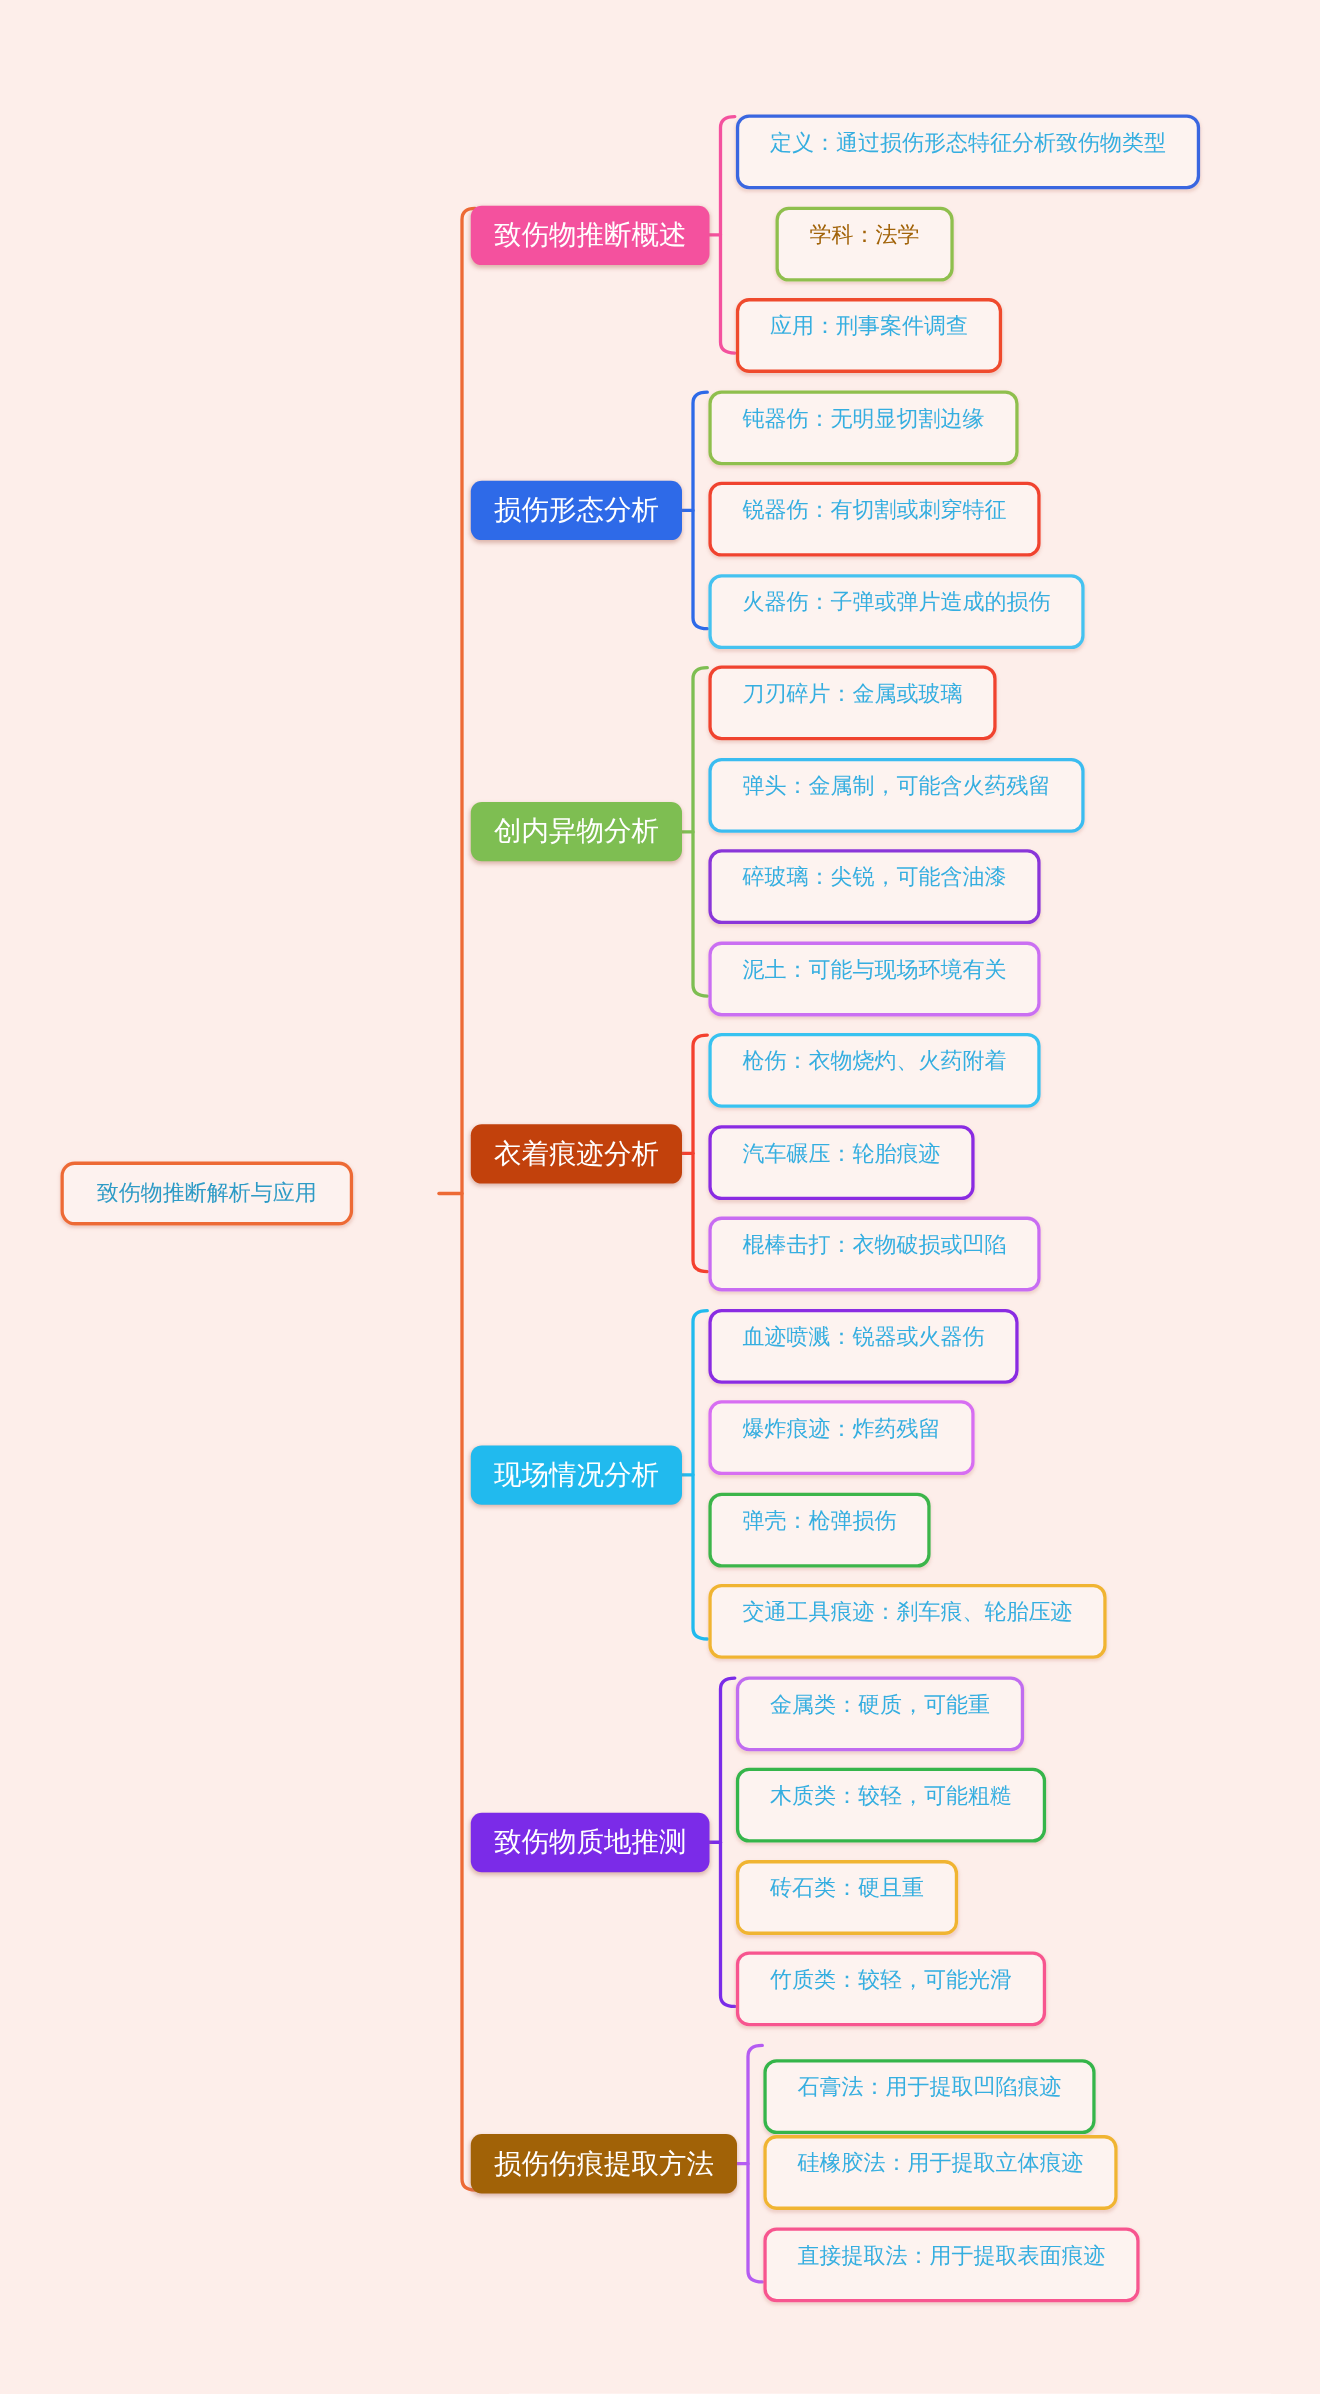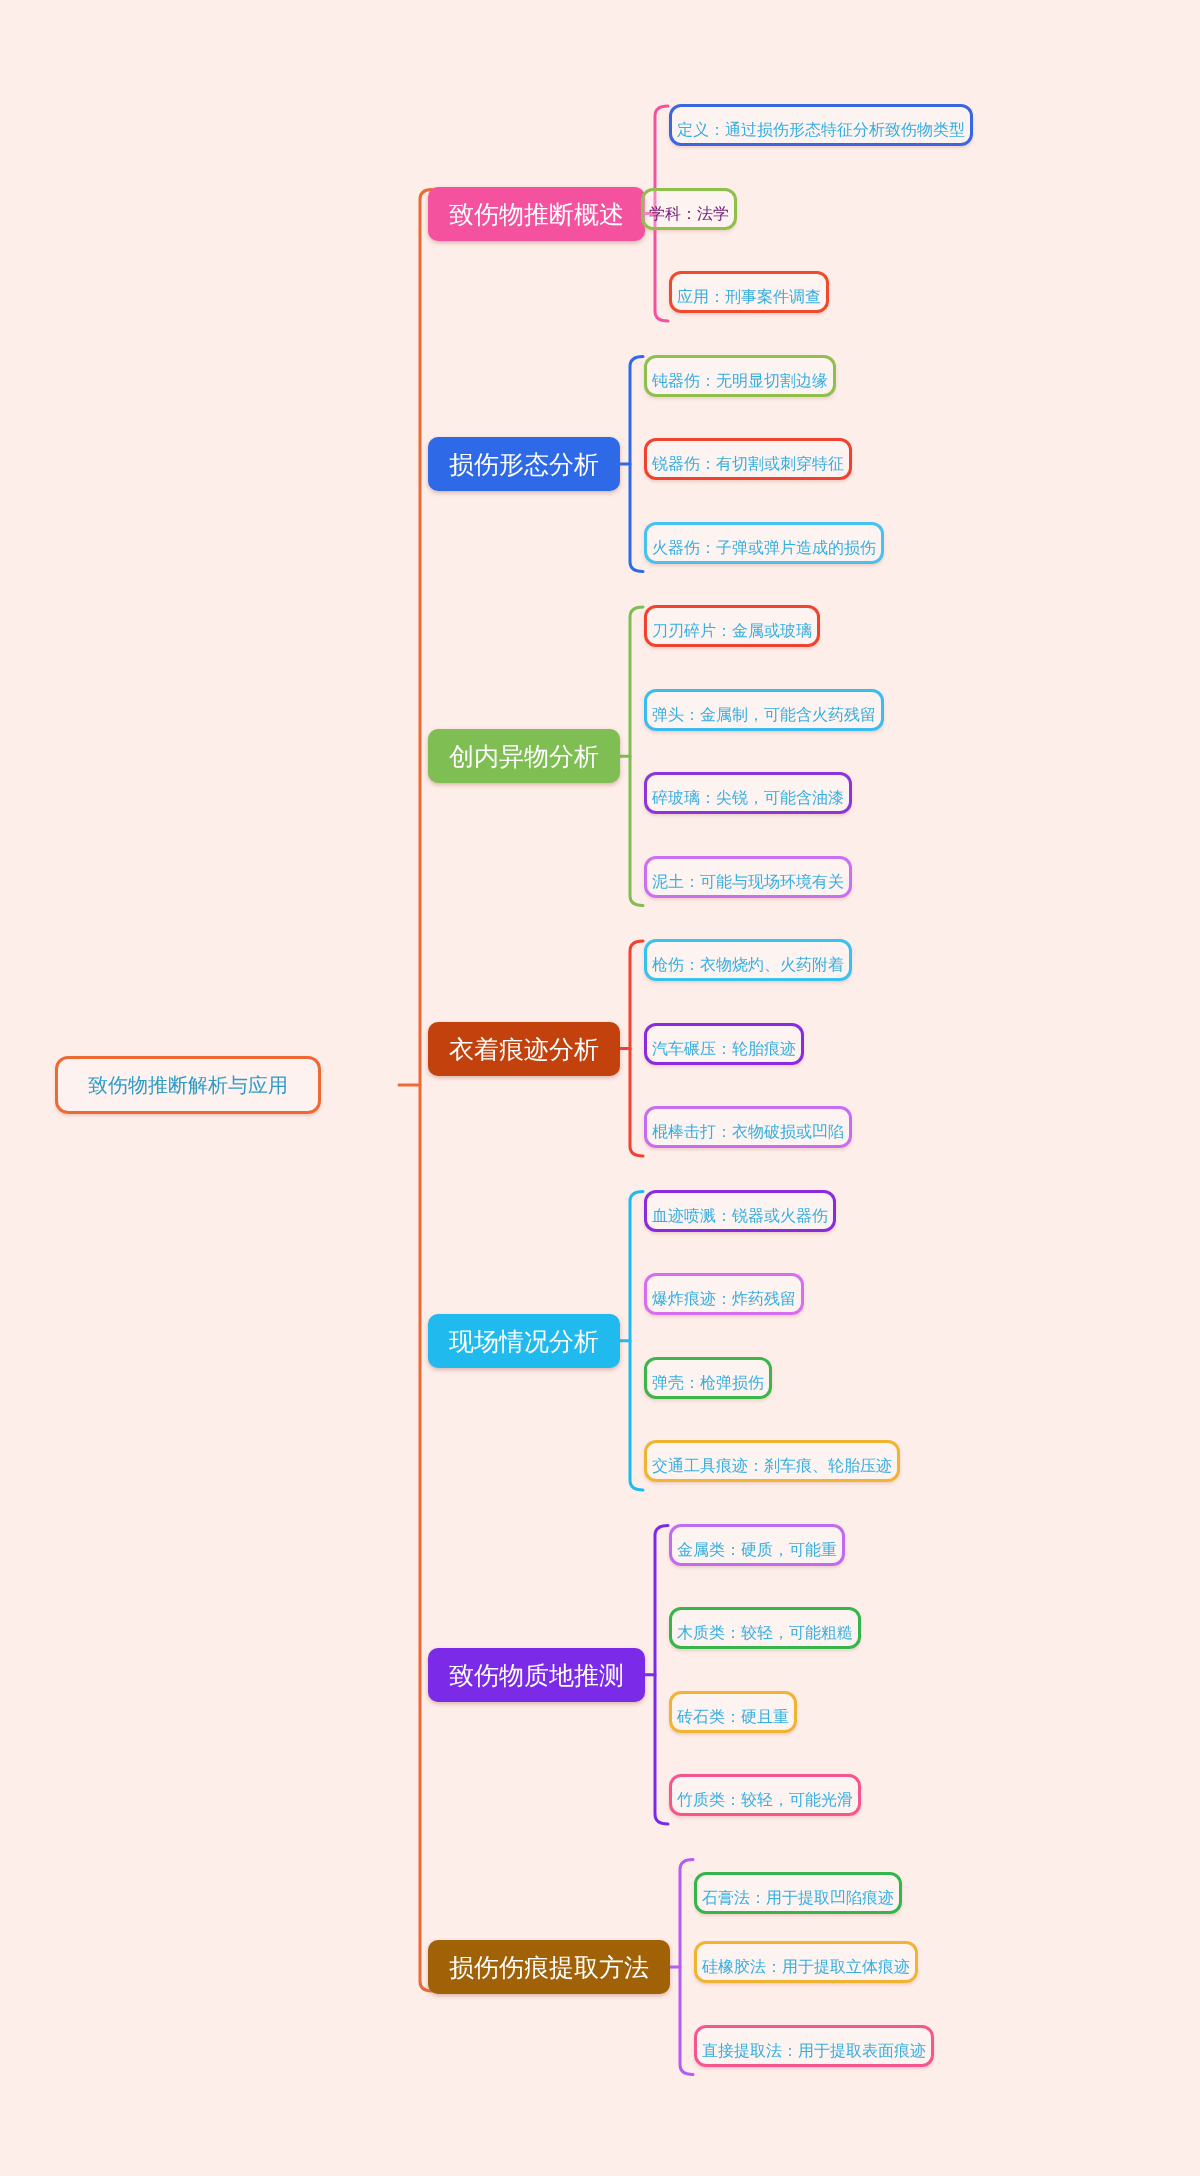--- a/index.html
+++ b/index.html
@@ -27,23 +27,23 @@
   }
   .branch-node{
     height:54px;line-height:54px;
     padding:0 21px;
     font-size:25px;
     color:#ffffff;
     border-radius:10px;
     box-shadow:0 2px 4px rgba(180,110,95,0.45);
   }
   .leaf-node{
-    height:42px;line-height:46px;
-    padding:0 5px;
-    font-size:16px;
+    height:68px;line-height:46px;
+    padding:0 28px;
+    font-size:20px;
     border:3px solid;
     border-radius:12px;
     background:rgba(255,255,255,0.30);
     box-shadow:0 2px 3px rgba(205,140,125,0.30);
   }
 </style>
 </head>
 <body>
 
 <div id="canvas" style="background: rgb(253, 238, 234);">
@@ -62,21 +62,21 @@
       <path d="M 668 1525.5 Q 655 1525.5 655 1535.5 L 655 1814 Q 655 1824 668 1824" stroke="#7B2BE8" stroke-width="3" fill="none" stroke-linecap="round"></path>
       <path d="M 668 1967 L 680 1967" stroke="#B55CF2" stroke-width="3" fill="none" stroke-linecap="round"></path>
       <path d="M 693 1859.5 Q 680 1859.5 680 1869.5 L 680 2064.5 Q 680 2074.5 693 2074.5" stroke="#B55CF2" stroke-width="3" fill="none" stroke-linecap="round"></path>
       <path d="M 432 189.5 Q 420 189.5 420 199.5 L 420 1981 Q 420 1991 432 1991" stroke="#ED6A35" stroke-width="3" fill="none" stroke-linecap="round"></path>
       <path d="M 399 1085 L 420 1085" stroke="#ED6A35" stroke-width="3" fill="none" stroke-linecap="round"></path>
     </svg>
   <div id="nodes">
       <div class="node root-node" style="left: 55px; top: 1056px; border-color: rgb(237, 106, 53); color: rgb(46, 155, 198);">致伤物推断解析与应用</div>
       <div class="node branch-node" style="left: 428px; top: 186.5px; background: rgb(244, 81, 158);">致伤物推断概述</div>
       <div class="node leaf-node" style="top: 104px; border-color: rgb(58, 102, 224); color: rgb(53, 174, 224); left: 669px;">定义：通过损伤形态特征分析致伤物类型</div>
-      <div class="node leaf-node" style="top: 187.5px; border-color: rgb(143, 191, 77); color: #701a75; left: 641px;">学科：法学</div>
+      <div class="node leaf-node" style="top: 187.5px; border-color: rgb(143, 191, 77); color: #a16207; left: 705px;">学科：法学</div>
       <div class="node leaf-node" style="top: 271px; border-color: rgb(239, 74, 45); color: rgb(53, 174, 224); left: 669px;">应用：刑事案件调查</div>
       <div class="node branch-node" style="left: 428px; top: 437px; background: rgb(46, 106, 232);">损伤形态分析</div>
       <div class="node leaf-node" style="top: 354.5px; border-color: rgb(143, 191, 77); color: rgb(53, 174, 224); left: 644px;">钝器伤：无明显切割边缘</div>
       <div class="node leaf-node" style="top: 438px; border-color: rgb(240, 67, 47); color: rgb(53, 174, 224); left: 644px;">锐器伤：有切割或刺穿特征</div>
       <div class="node leaf-node" style="top: 521.5px; border-color: rgb(69, 194, 240); color: rgb(53, 174, 224); left: 644px;">火器伤：子弹或弹片造成的损伤</div>
       <div class="node branch-node" style="left: 428px; top: 729.25px; background: rgb(126, 190, 82);">创内异物分析</div>
       <div class="node leaf-node" style="top: 605px; border-color: rgb(240, 67, 47); color: rgb(53, 174, 224); left: 644px;">刀刃碎片：金属或玻璃</div>
       <div class="node leaf-node" style="top: 688.5px; border-color: rgb(59, 188, 240); color: rgb(53, 174, 224); left: 644px;">弹头：金属制，可能含火药残留</div>
       <div class="node leaf-node" style="top: 772px; border-color: rgb(138, 54, 217); color: rgb(53, 174, 224); left: 644px;">碎玻璃：尖锐，可能含油漆</div>
       <div class="node leaf-node" style="top: 855.5px; border-color: rgb(202, 111, 242); color: rgb(53, 174, 224); left: 644px;">泥土：可能与现场环境有关</div>

